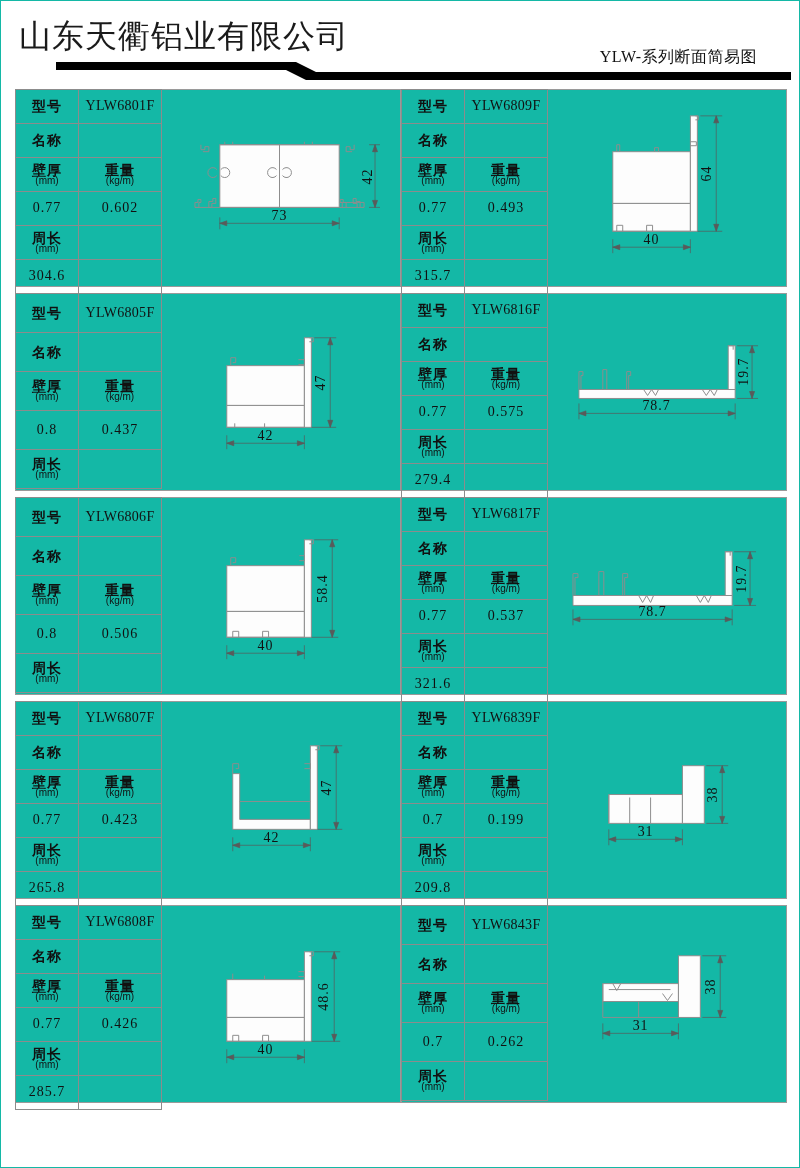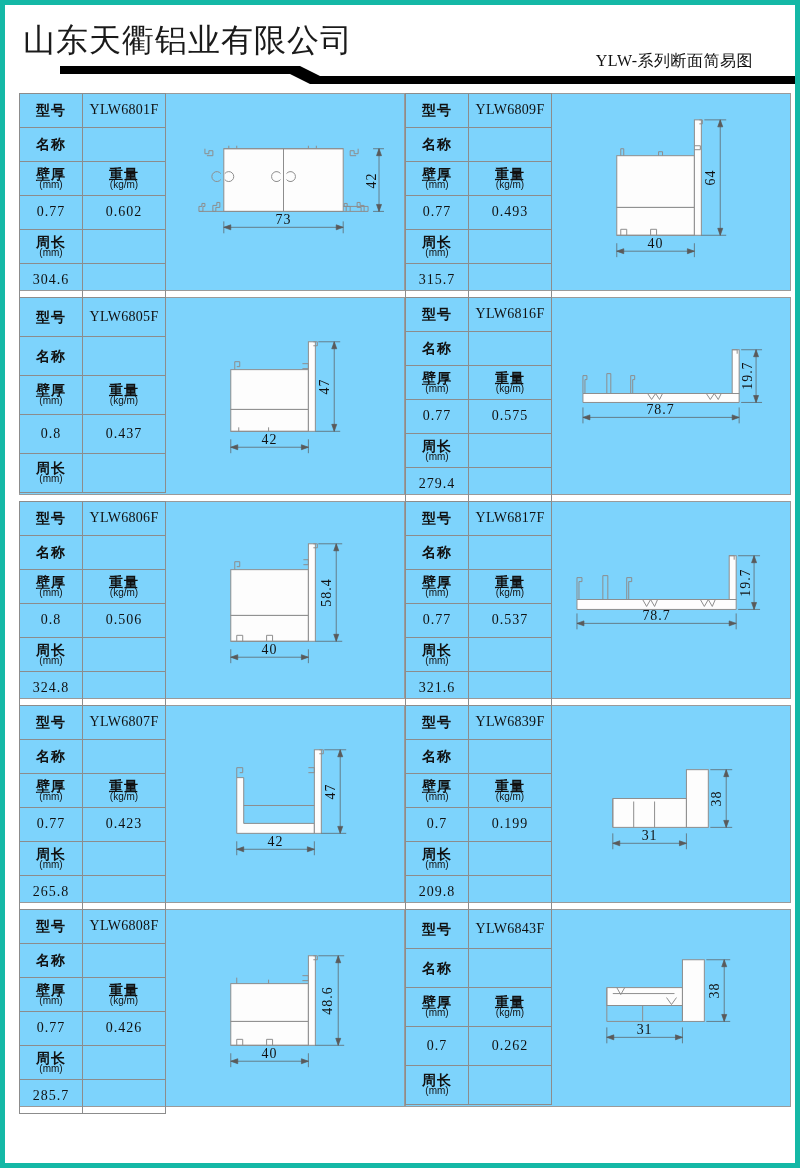--- a/index.html
+++ b/index.html
@@ -12,21 +12,21 @@
     height: 1168px;
     font-family: "Liberation Serif", "DejaVu Serif", serif;
     color: #000;
     overflow: hidden;
   }
   .page {
     position: relative;
     width: 800px;
     height: 1168px;
     box-sizing: border-box;
-    border: 5px solid #14b8a6;
+    border: 1px solid #14b8a6;
     background: #fff;
   }
 
   
   .header {
     position: relative;
     height: 88px;
   }
   .company-title {
     position: absolute;
@@ -72,21 +72,21 @@
     box-sizing: border-box;
     margin-bottom: 6px;
   }
   .card {
     width: 407px;
     height: 198px;
     box-sizing: border-box;
     border: 1px solid #9a9a9a;
     display: flex;
     align-items: stretch;
-    background: #7dd3fc;
+    background: #14b8a6;
     position: relative;
   }
 
   
   .spec-table {
     border-collapse: collapse;
     table-layout: fixed;
     width: 144px;
     height: 100%;
     margin: -1px 0 -1px -1px;
@@ -491,24 +491,20 @@
             <td class="col-a num-val">0.8</td>
             <td class="col-b num-val">0.506</td>
           </tr>
           <tr>
             <td class="col-a">
                   <span class="cn-label">周长</span>
                   <span class="unit">(mm)</span>
                 </td>
             <td class="col-b blank-cell"></td>
           </tr>
-          <tr>
-            <td class="col-a num-val">324.8</td>
-            <td class="col-b blank-cell"></td>
-          </tr>
         </tbody>
           </table>
         <div class="drawing">
           <svg viewBox="0 0 233 197">
             <g class="prof">
               <rect class="prof-fill" x="62" y="68" width="78" height="46"></rect>
               <rect class="prof-fill" x="62" y="114" width="78" height="26"></rect>
               <rect class="prof-fill" x="140" y="42" width="7" height="98"></rect>
               <path d="M145,42 L149,42 L149,46 L145,46"></path>
               <path d="M135,58 L140,58 L140,63 L135,63"></path>

